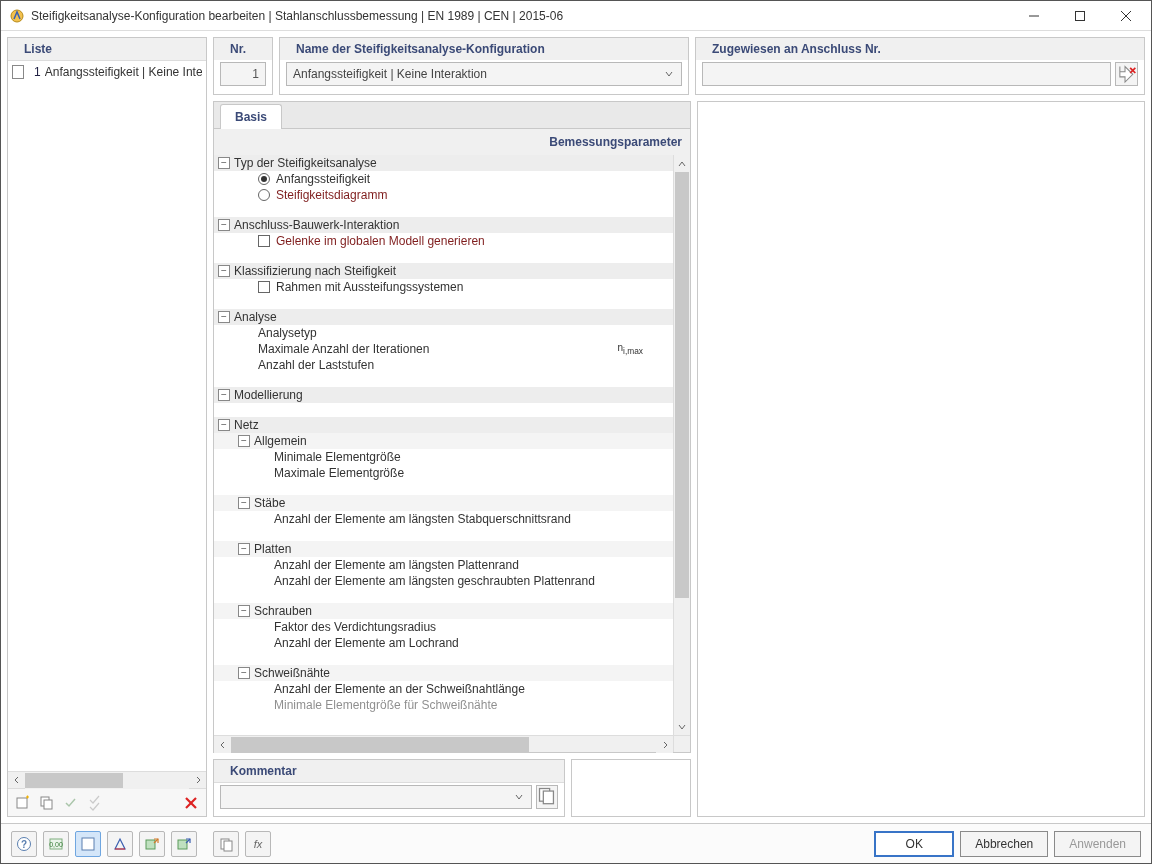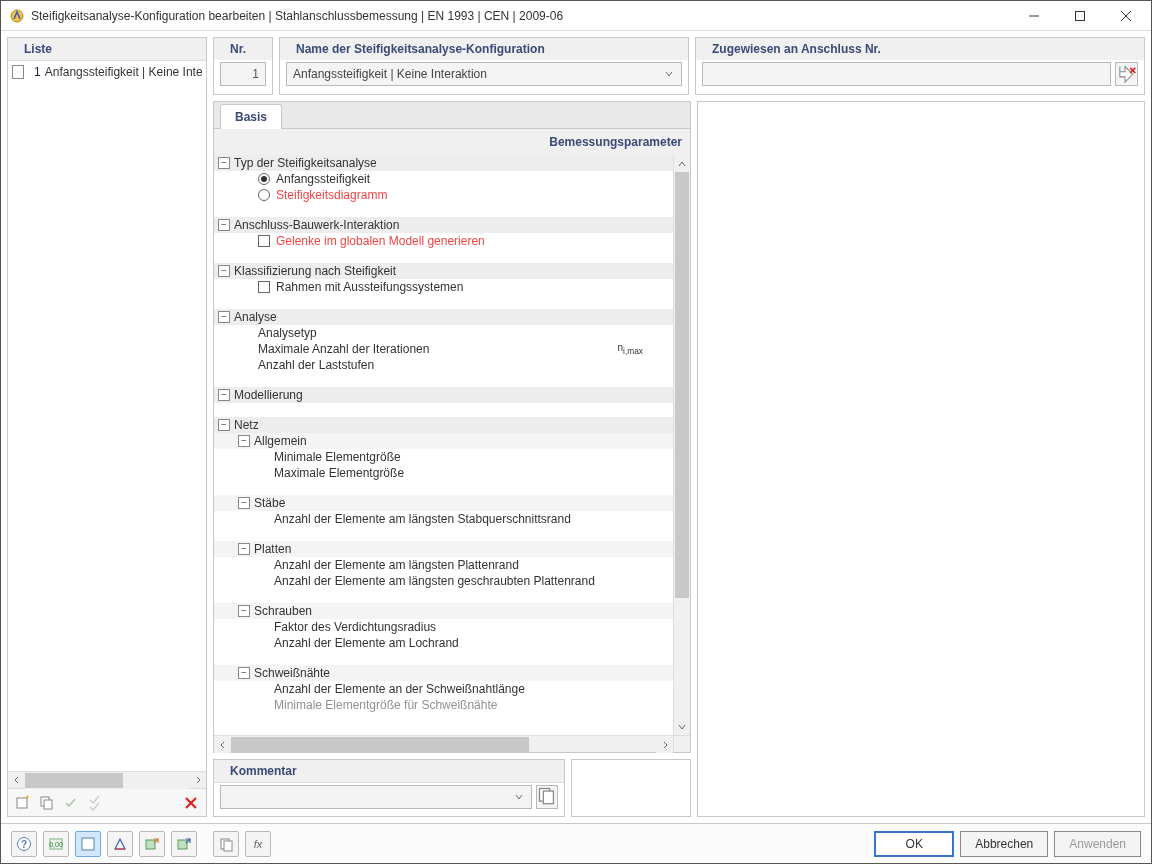--- a/index.html
+++ b/index.html
@@ -74,21 +74,21 @@
   .trow { height:16px; display:flex; align-items:center; font-size:12px; padding-left:4px; white-space:nowrap; }
   .trow.group { background:#ededed; color:#333; }
   .trow.sub { background:#f4f4f4; }
   .trow.leaf { background:#fff; }
   .trow .exp { width:12px; height:12px; border:1px solid #888; background:#fff; margin-right:4px; display:flex; align-items:center; justify-content:center; font-size:10px; line-height:10px; color:#555; }
   .trow .gutter { display:inline-block; }
   .trow .radio { width:12px; height:12px; border:1px solid #666; border-radius:50%; margin-right:6px; display:inline-flex; align-items:center; justify-content:center; }
   .trow .radio.sel::after { content:""; width:6px; height:6px; background:#333; border-radius:50%; }
   .trow .cbox { width:12px; height:12px; border:1px solid #666; margin-right:6px; background:#fff; }
   .trow .lbl { color:#333; }
-  .trow .lbl.grey { color:#ef4444; }
+  .trow .lbl.grey { color:#7f1d1d; }
   .trow .suffix { margin-left:auto; margin-right:30px; color:#333; font-size:10px;}
   .spacer-row { height:14px; background:#fff; }
   
   
   .kom-row { display:flex; gap:6px; height:58px; }
   .kom-box { flex:0 0 352px; border:1px solid #c8c8c8; background:#fff; display:flex; flex-direction:column; }
   .kom-body { flex:1; display:flex; align-items:center; padding:0 6px 6px 6px; gap:4px; }
   .kom-preview { flex:1; border:1px solid #c8c8c8; background:#fff; }
   
   
@@ -108,21 +108,21 @@
 
 <div class="window">
 
   <div class="titlebar">
     <span class="appicon">
       <svg viewBox="0 0 16 16">
           <circle cx="8" cy="8" r="6" fill="#f2c14e" stroke="#b78b1a"></circle>
           <path d="M5 11 L8 4 L11 11" fill="none" stroke="#3a5fb0" stroke-width="1.5"></path>
         </svg>
     </span>
-    <span class="title">Steifigkeitsanalyse-Konfiguration bearbeiten | Stahlanschlussbemessung | EN 1993 | CEN | 2009-06</span>
+    <span class="title">Steifigkeitsanalyse-Konfiguration bearbeiten | Stahlanschlussbemessung | EN 1989 | CEN | 2015-06</span>
     <div class="winbtns">
       <div class="winbtn">
           <svg viewBox="0 0 10 10">
             <line x1="0" y1="5" x2="10" y2="5"></line>
           </svg>
         </div>
       <div class="winbtn">
           <svg viewBox="0 0 10 10">
             <rect x="0.5" y="0.5" width="9" height="9"></rect>
           </svg>

